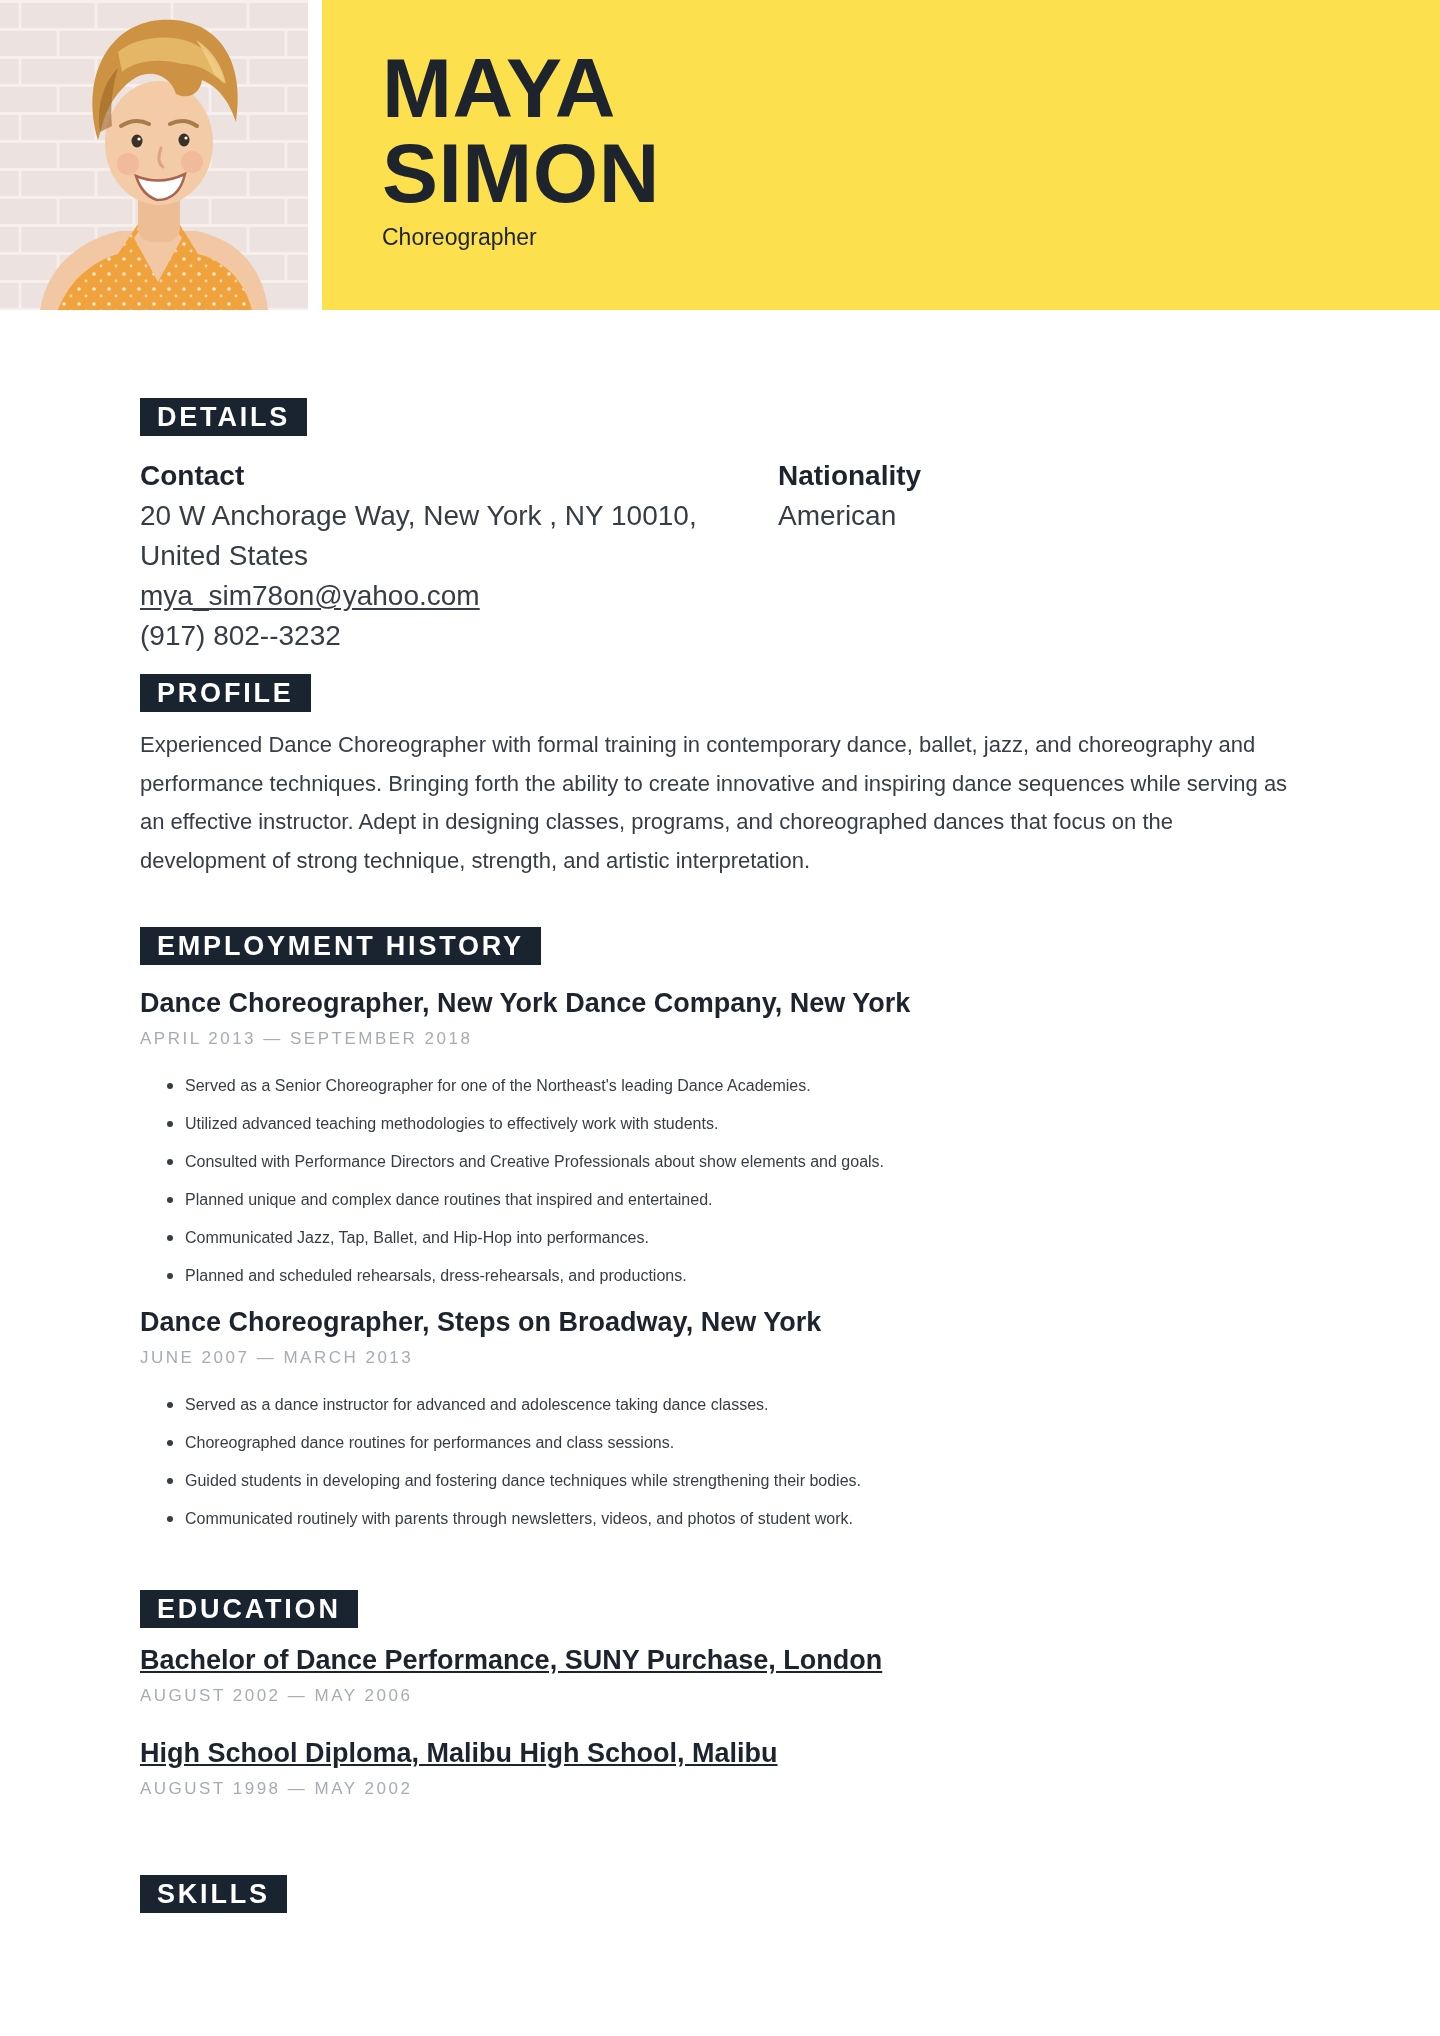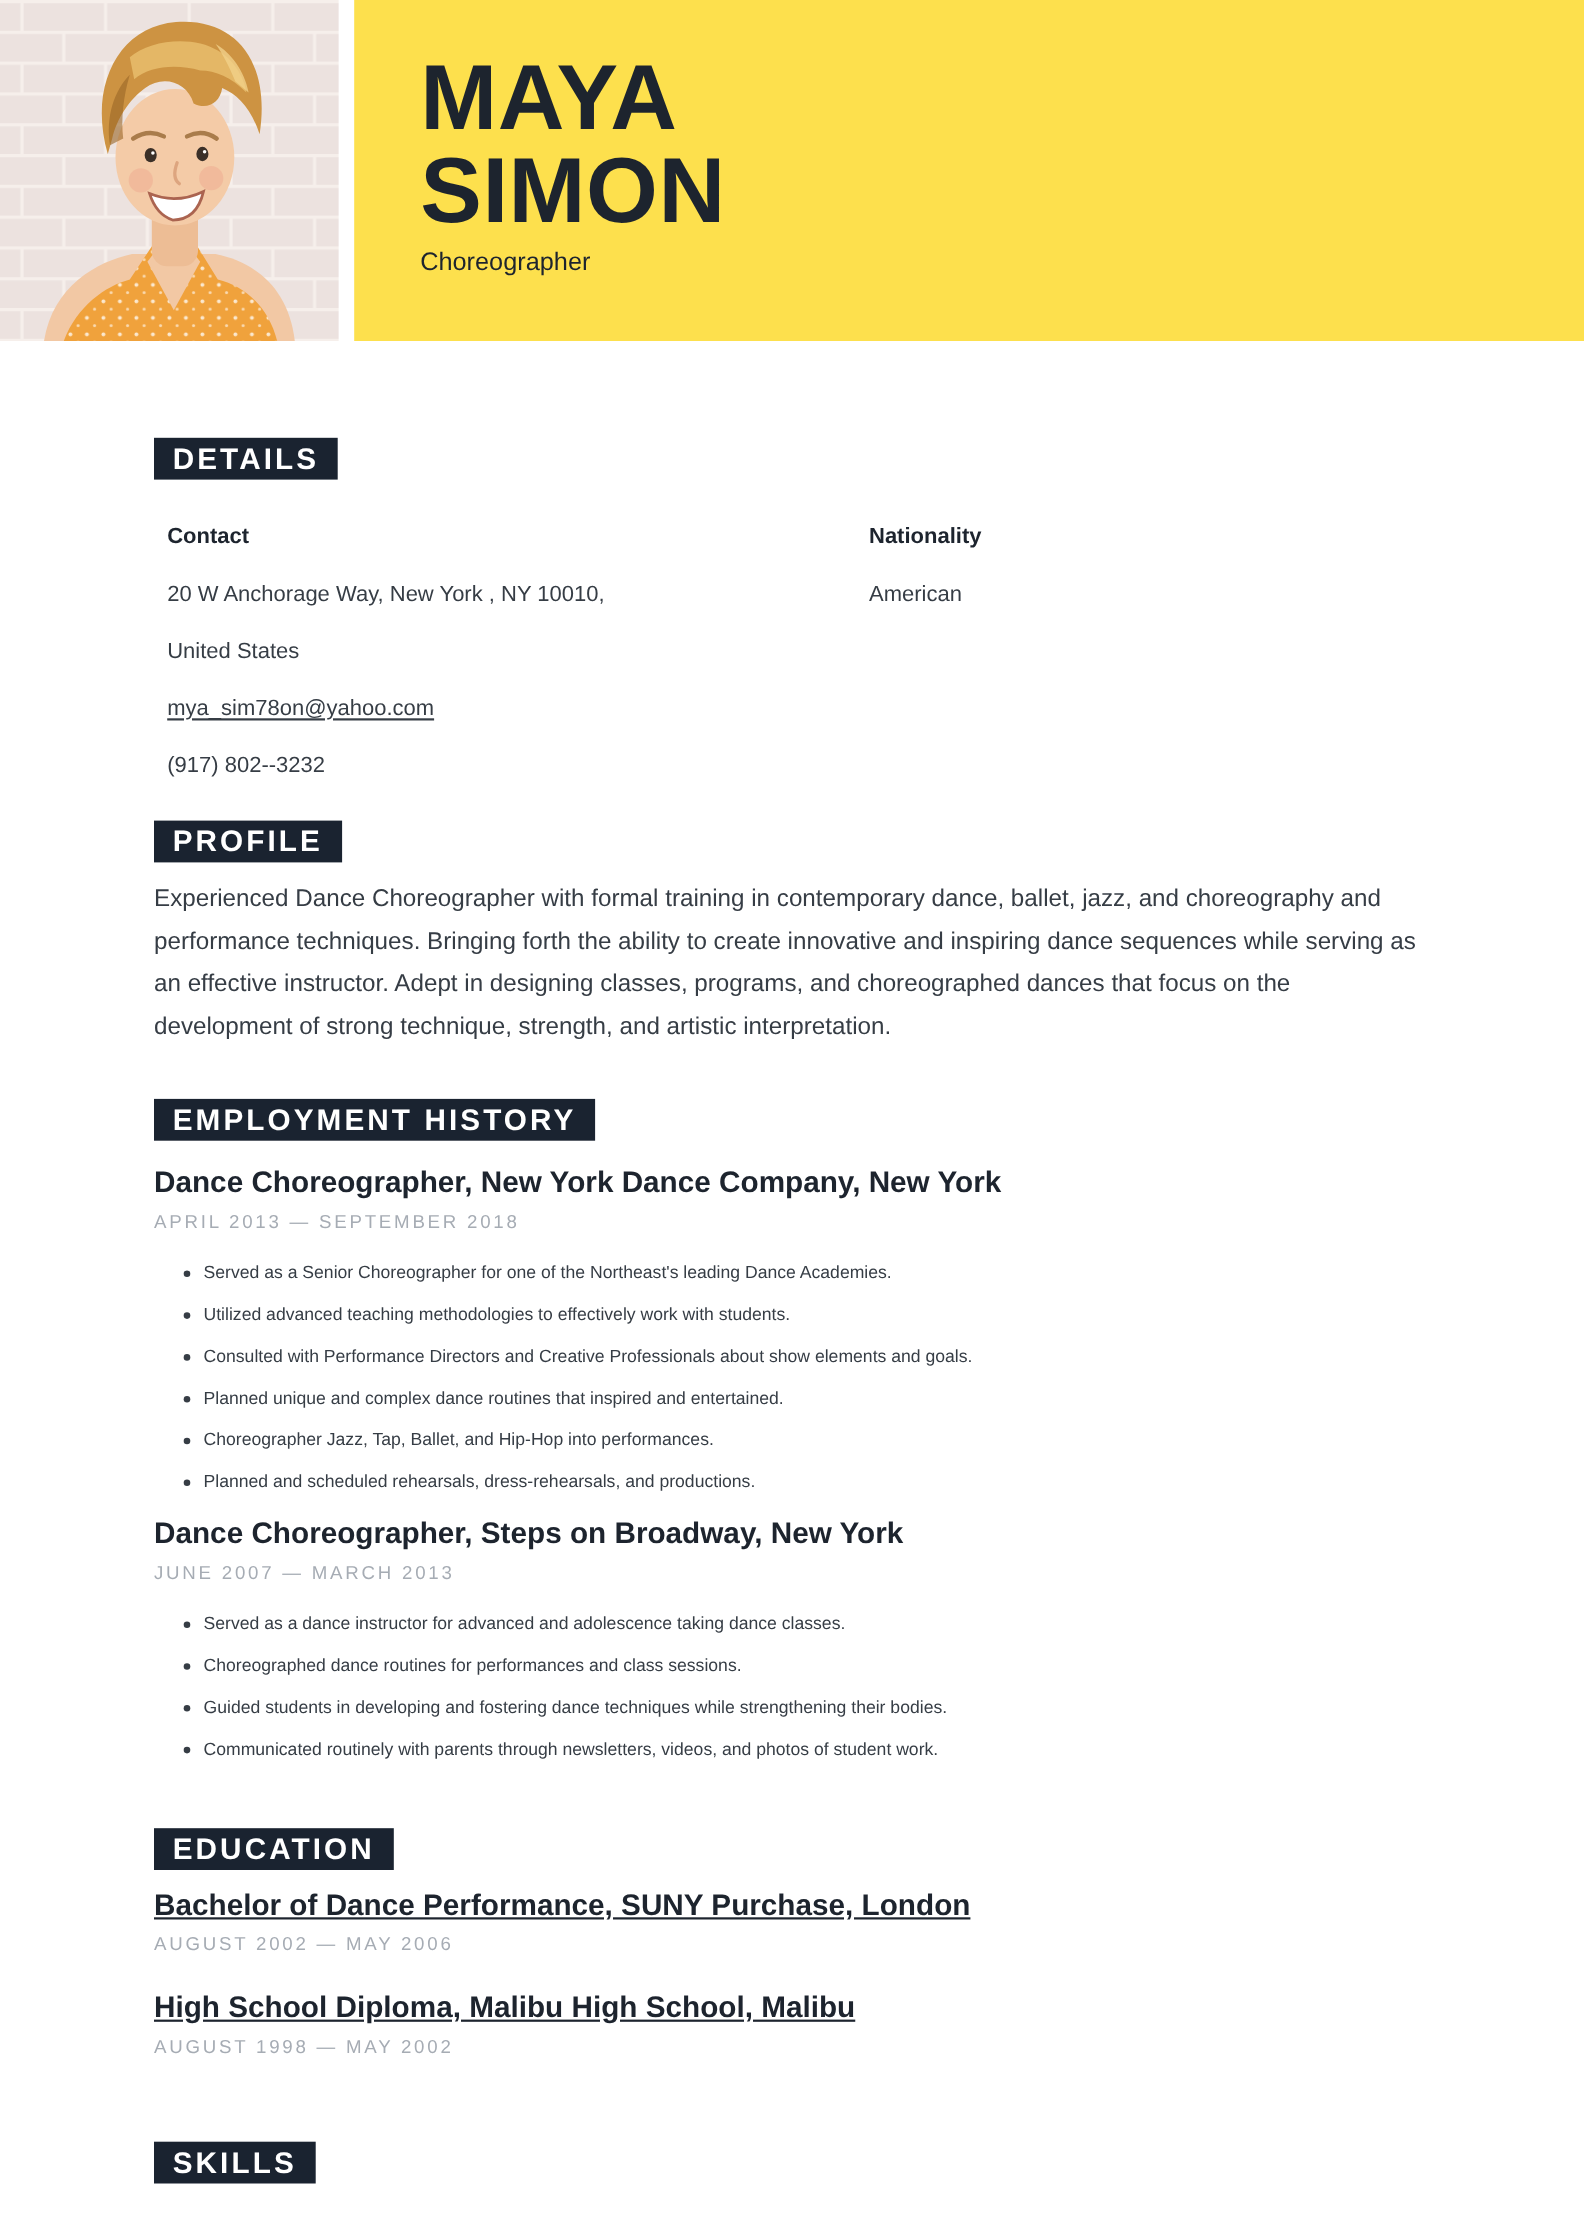--- a/index.html
+++ b/index.html
@@ -73,22 +73,22 @@
     padding: 7px 17px;
   }
 
   .section-details { margin-top: 54px; }
   .details-grid {
     margin-top: 20px;
     display: grid;
     grid-template-columns: 638px 1fr;
   }
   .details-grid p {
-    margin: 12px;
-    font-size: 20px;
+    margin: 0;
+    font-size: 28px;
     line-height: 40px;
   }
   .label {
     font-weight: 700;
     color: var(--ink, #1D242E);
   }
   .email-link {
     color: inherit;
     text-decoration: underline;
     text-underline-offset: 3px;
@@ -238,21 +238,21 @@
       <span class="badge">EMPLOYMENT HISTORY</span>
 
       <article class="job">
         <h2 class="item-title">Dance Choreographer, New York Dance Company, New York</h2>
         <div class="item-period">APRIL 2013 — SEPTEMBER 2018</div>
         <ul class="bullets">
           <li>Served as a Senior Choreographer for one of the Northeast's leading Dance Academies.</li>
           <li>Utilized advanced teaching methodologies to effectively work with students.</li>
           <li>Consulted with Performance Directors and Creative Professionals about show elements and goals.</li>
           <li>Planned unique and complex dance routines that inspired and entertained.</li>
-          <li>Choreographer Jazz, Tap, Ballet, and Hip-Hop into performances.</li>
+          <li>Communicated Jazz, Tap, Ballet, and Hip-Hop into performances.</li>
           <li>Planned and scheduled rehearsals, dress-rehearsals, and productions.</li>
         </ul>
       </article>
 
       <article class="job">
         <h2 class="item-title">Dance Choreographer, Steps on Broadway, New York</h2>
         <div class="item-period">JUNE 2007 — MARCH 2013</div>
         <ul class="bullets">
           <li>Served as a dance instructor for advanced and adolescence taking dance classes.</li>
           <li>Choreographed dance routines for performances and class sessions.</li>

